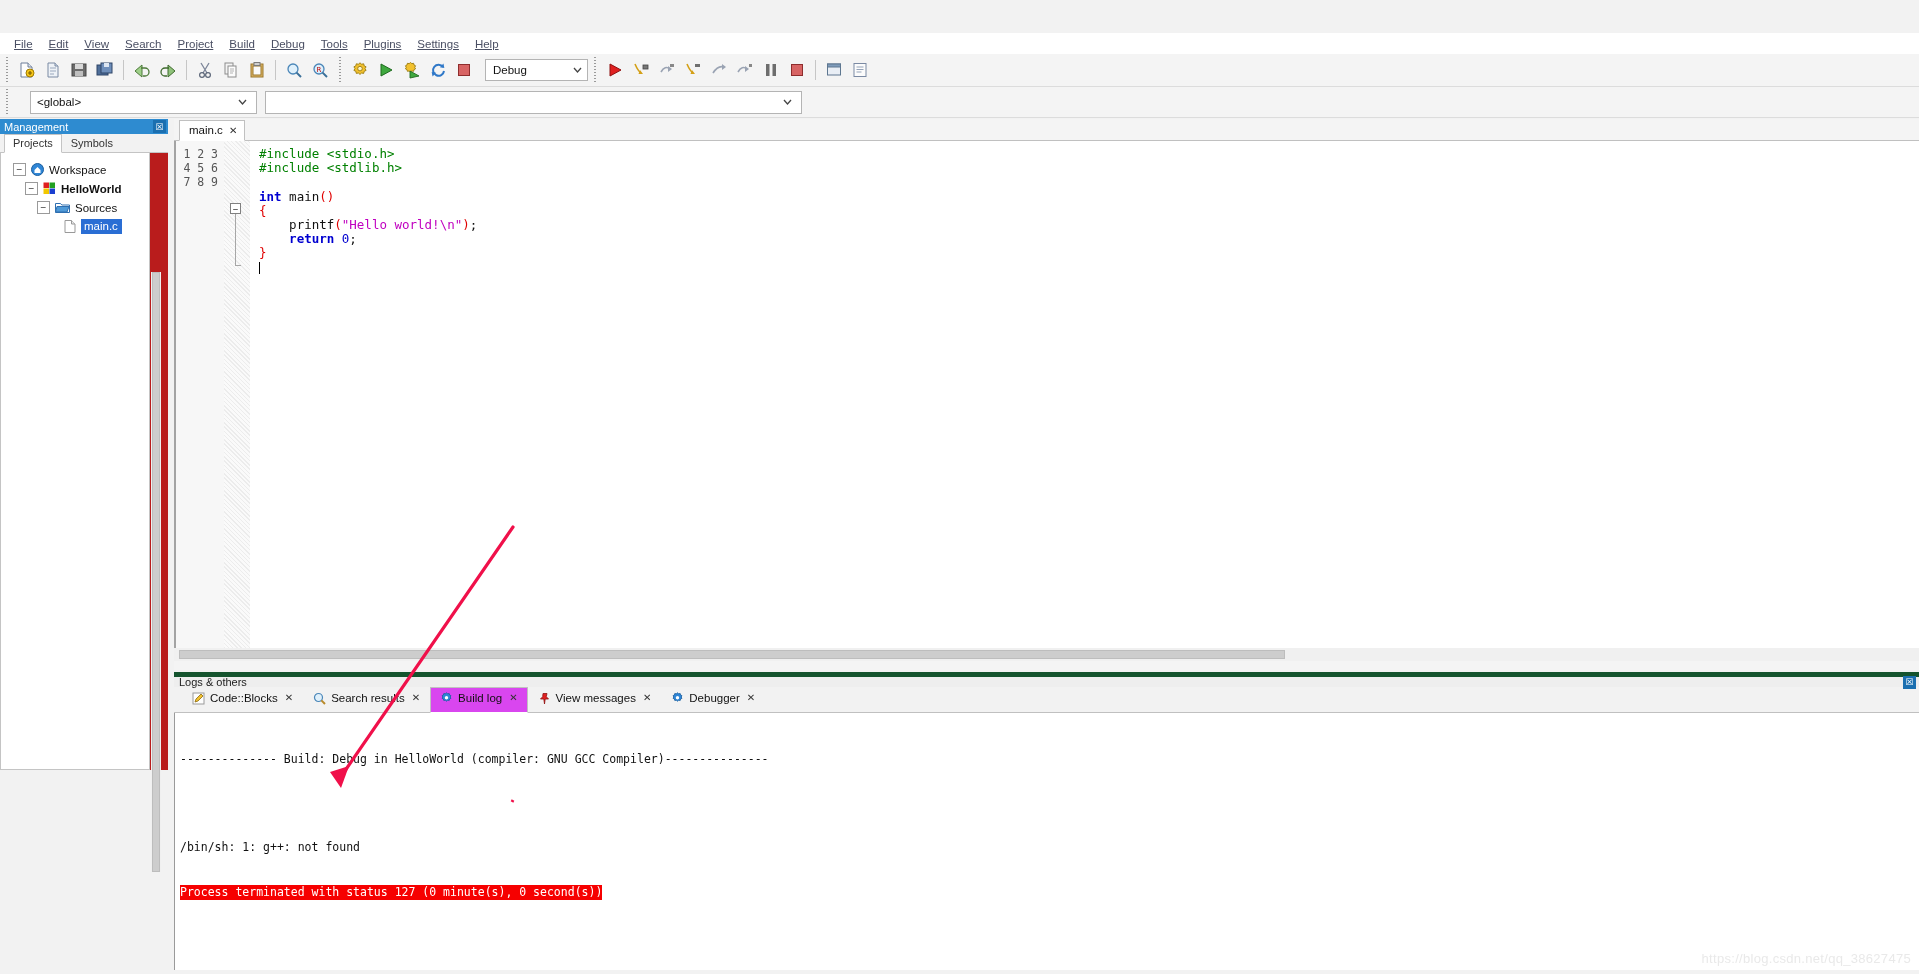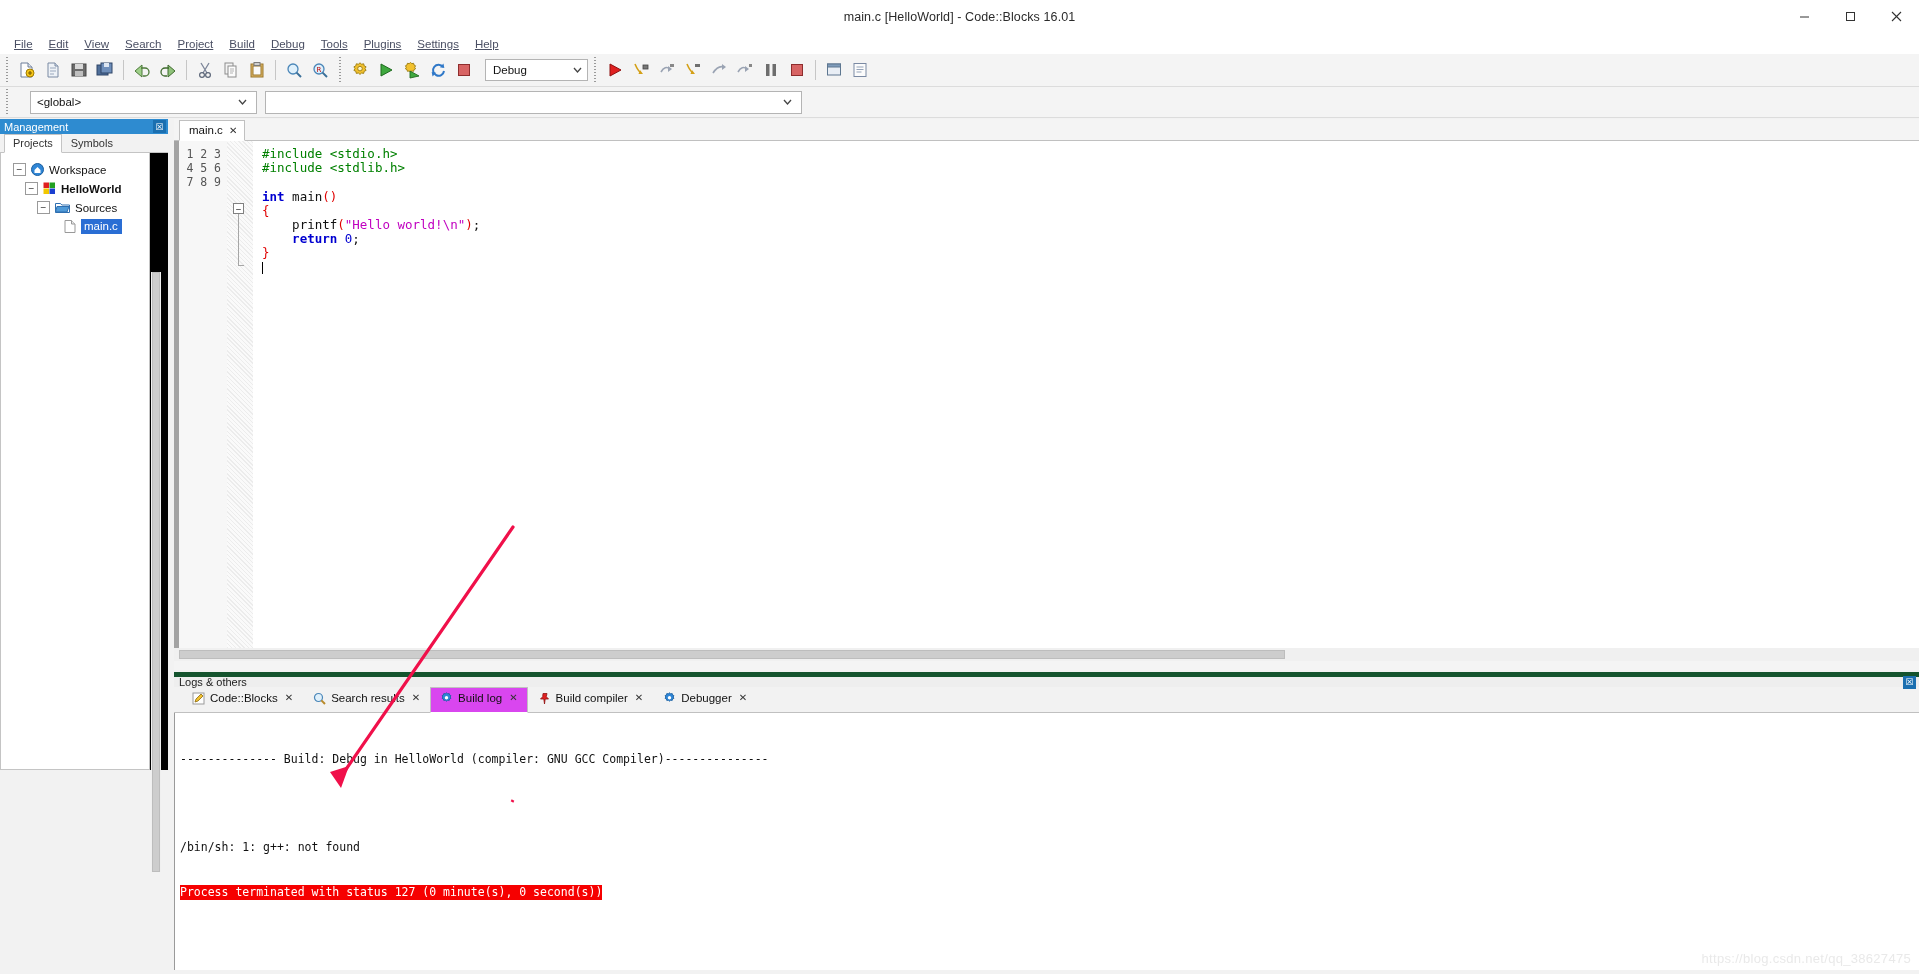--- a/index.html
+++ b/index.html
@@ -82,21 +82,21 @@
     display:flex; align-items:center; padding:0 3px 0 6px;
     font-size:11.5px; color:#111;
   }
   .combo .caret { margin-left:auto; padding:0 5px; }
   #scope-combo { width:227px; margin-left:16px; }
   #func-combo  { width:537px; margin-left:8px; }
 
   
   .mgmt {
     position:absolute; left:0; top:119px; width:168px; height:651px;
-    background:#000000;
+    background:#b91c1c;
     text-align:center;
   }
   .mgmt-header {
     height:15px; background:#2e8bd0; color:#ffffff;
     display:flex; align-items:center; padding-left:4px;
     font-size:11px;
   }
   .mgmt-header .hdr-close {
     margin-left:auto; width:13px; height:13px; margin-right:2px;
     background:#1b6fb0; color:#fff; font-size:9px;
@@ -154,21 +154,21 @@
   }
   .ed-tab {
     background:#ffffff; border:1px solid #c0c0c0; border-bottom:1px solid #ffffff;
     margin-bottom:-1px; padding:3px 7px 4px 9px;
     font-size:11.5px; display:flex; align-items:center; color:#111;
   }
   .ed-tab .x { margin-left:6px; font-size:10px; color:#333; }
 
   .code-wrap {
     position:absolute; left:0; top:22px; width:1745px; height:507px;
-    background:#ffffff; border-left:5px solid #a3a3a3;
+    background:#ffffff; border-left:2px solid #a3a3a3;
     display:flex; overflow:hidden;
     font-family:"DejaVu Sans Mono", monospace;
   }
   .gutter {
     width:48px; background:#f7f7f7; color:#555; font-size:11.5px;
     text-align:right; padding:6px 6px 0 0; line-height:14.2px;
     flex:none; user-select:none;
   }
   .foldcol {
     width:26px; background:#fafafa; flex:none; position:relative;
@@ -254,41 +254,20 @@
   }
 
   
   .annot { position:absolute; left:0; top:0; width:1919px; height:974px; pointer-events:none; }
 </style>
 </head>
 <body>
 
 <div id="app">
 
-  <div class="titlebar">
-    <div class="title">main.c [HelloWorld] - Code::Blocks 16.01</div>
-    <div class="winbtns">
-      <div class="winbtn">
-        <svg width="11" height="11" viewBox="0 0 11 11">
-            <line x1="1" y1="6" x2="10" y2="6" stroke="#333" stroke-width="1"></line>
-          </svg>
-      </div>
-      <div class="winbtn">
-        <svg width="11" height="11" viewBox="0 0 11 11">
-            <rect x="1.5" y="1.5" width="8" height="8" fill="none" stroke="#333" stroke-width="1"></rect>
-          </svg>
-      </div>
-      <div class="winbtn close">
-        <svg width="11" height="11" viewBox="0 0 11 11">
-            <line x1="1" y1="1" x2="10" y2="10" stroke="#333" stroke-width="1.1"></line>
-            <line x1="10" y1="1" x2="1" y2="10" stroke="#333" stroke-width="1.1"></line>
-          </svg>
-      </div>
-    </div>
-  </div>
 
   <div class="menubar">
     <div class="menuitem"><u>File</u></div>
     <div class="menuitem"><u>Edit</u></div>
     <div class="menuitem"><u>View</u></div>
     <div class="menuitem"><u>Search</u></div>
     <div class="menuitem"><u>Project</u></div>
     <div class="menuitem"><u>Build</u></div>
     <div class="menuitem"><u>Debug</u></div>
     <div class="menuitem"><u>Tools</u></div>
@@ -664,21 +643,21 @@
         <span>Build log</span>
         <span class="x">✕</span>
       </div>
 
       <div class="log-tab">
         <span>
           <svg width="13" height="13" viewBox="0 0 13 13">
             <path d="M5 1.5h4l-.7 3.2 2.2 2.3H7.2L6.5 12 5.8 7H2.5l2.2-2.3z" fill="#e02020" stroke="#8e1111" stroke-width="0.8"></path>
           </svg>
         </span>
-        <span>Build compiler</span>
+        <span>View messages</span>
         <span class="x">✕</span>
       </div>
 
       <div class="log-tab">
         <span>
           <svg width="13" height="13" viewBox="0 0 13 13">
             <path d="M6.5 0.8l1.2 1 1.5-.3.4 1.5 1.4.7-.8 1.3.8 1.3-1.4.7-.4 1.5-1.5-.3-1.2 1-1.2-1-1.5.3-.4-1.5-1.4-.7.8-1.3-.8-1.3 1.4-.7.4-1.5 1.5.3z" fill="#2f86d6" stroke="#1a5e9e" stroke-width="0.8"></path>
             <circle cx="6.5" cy="5.7" r="1.7" fill="#ffffff"></circle>
           </svg>
         </span>

